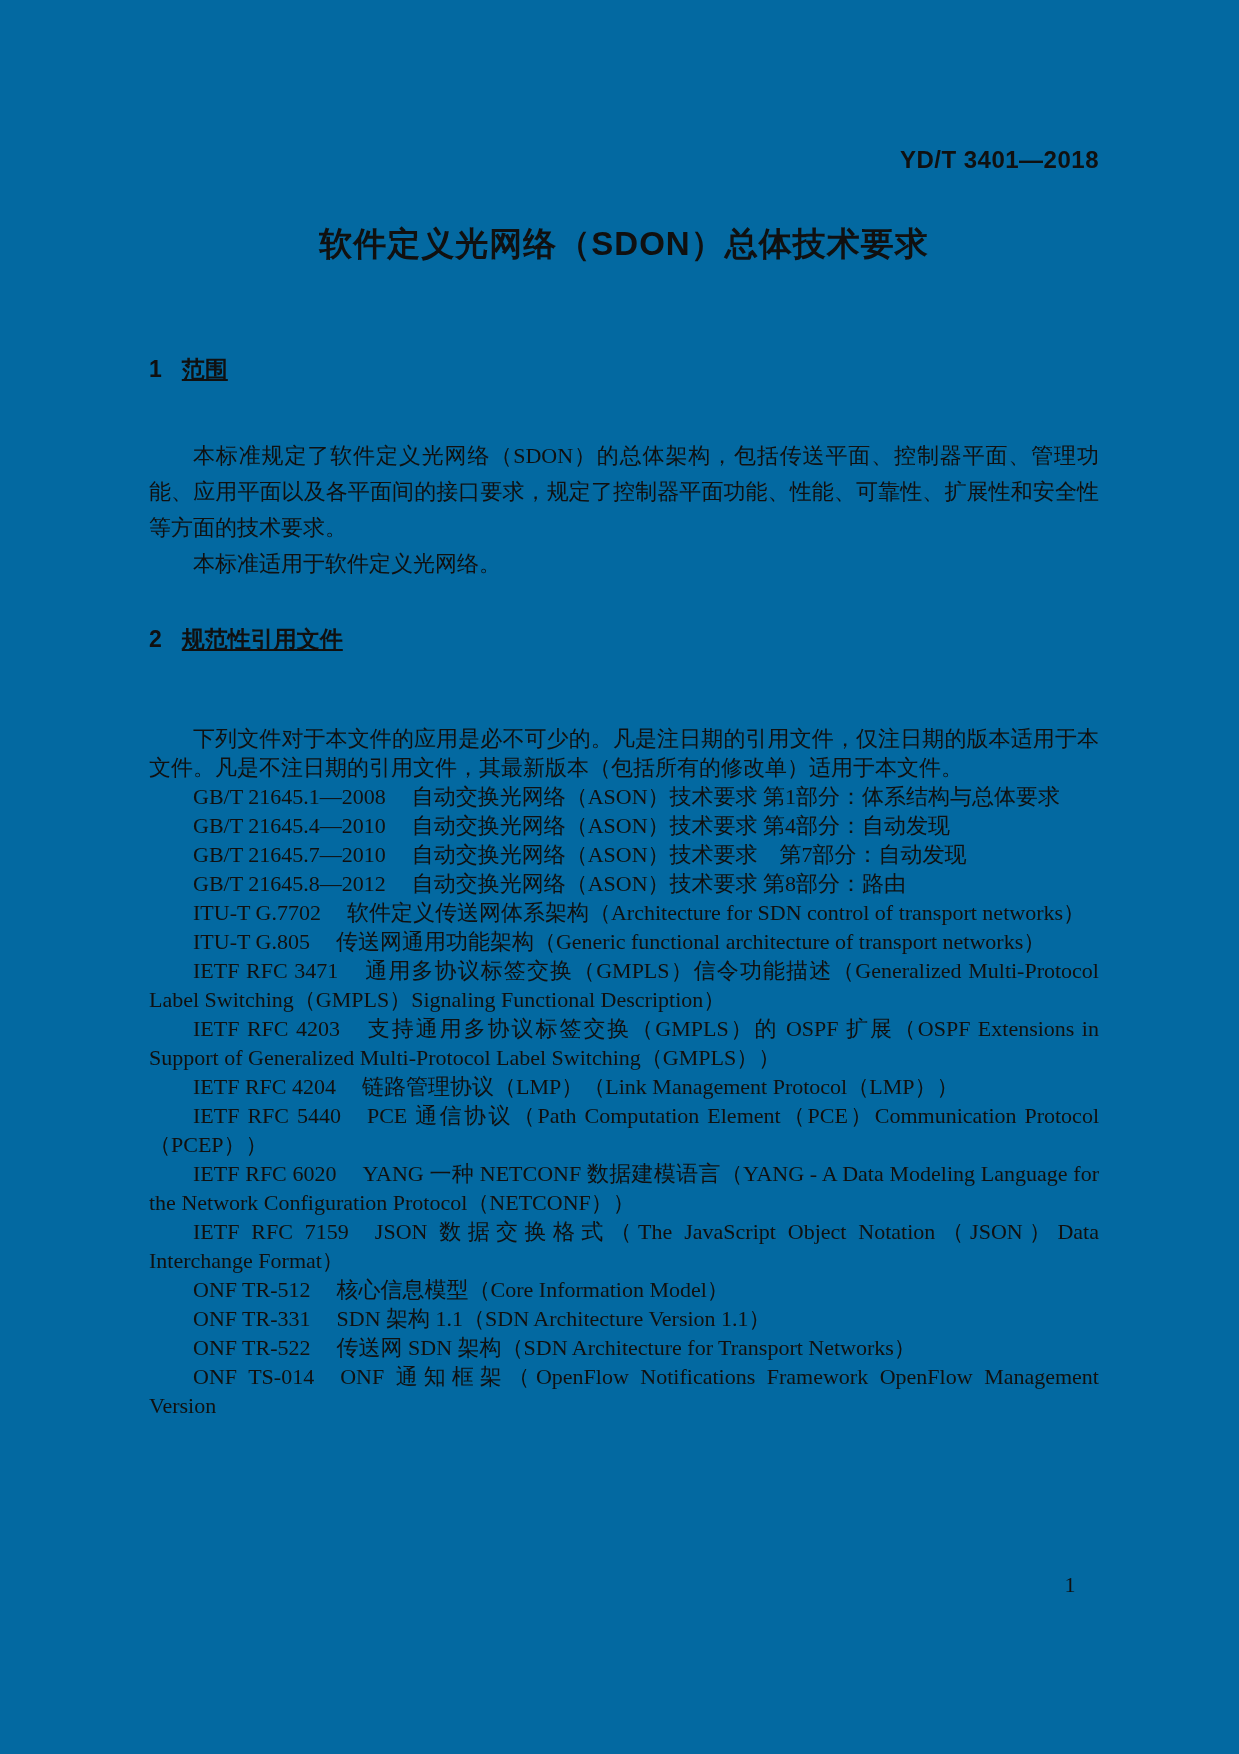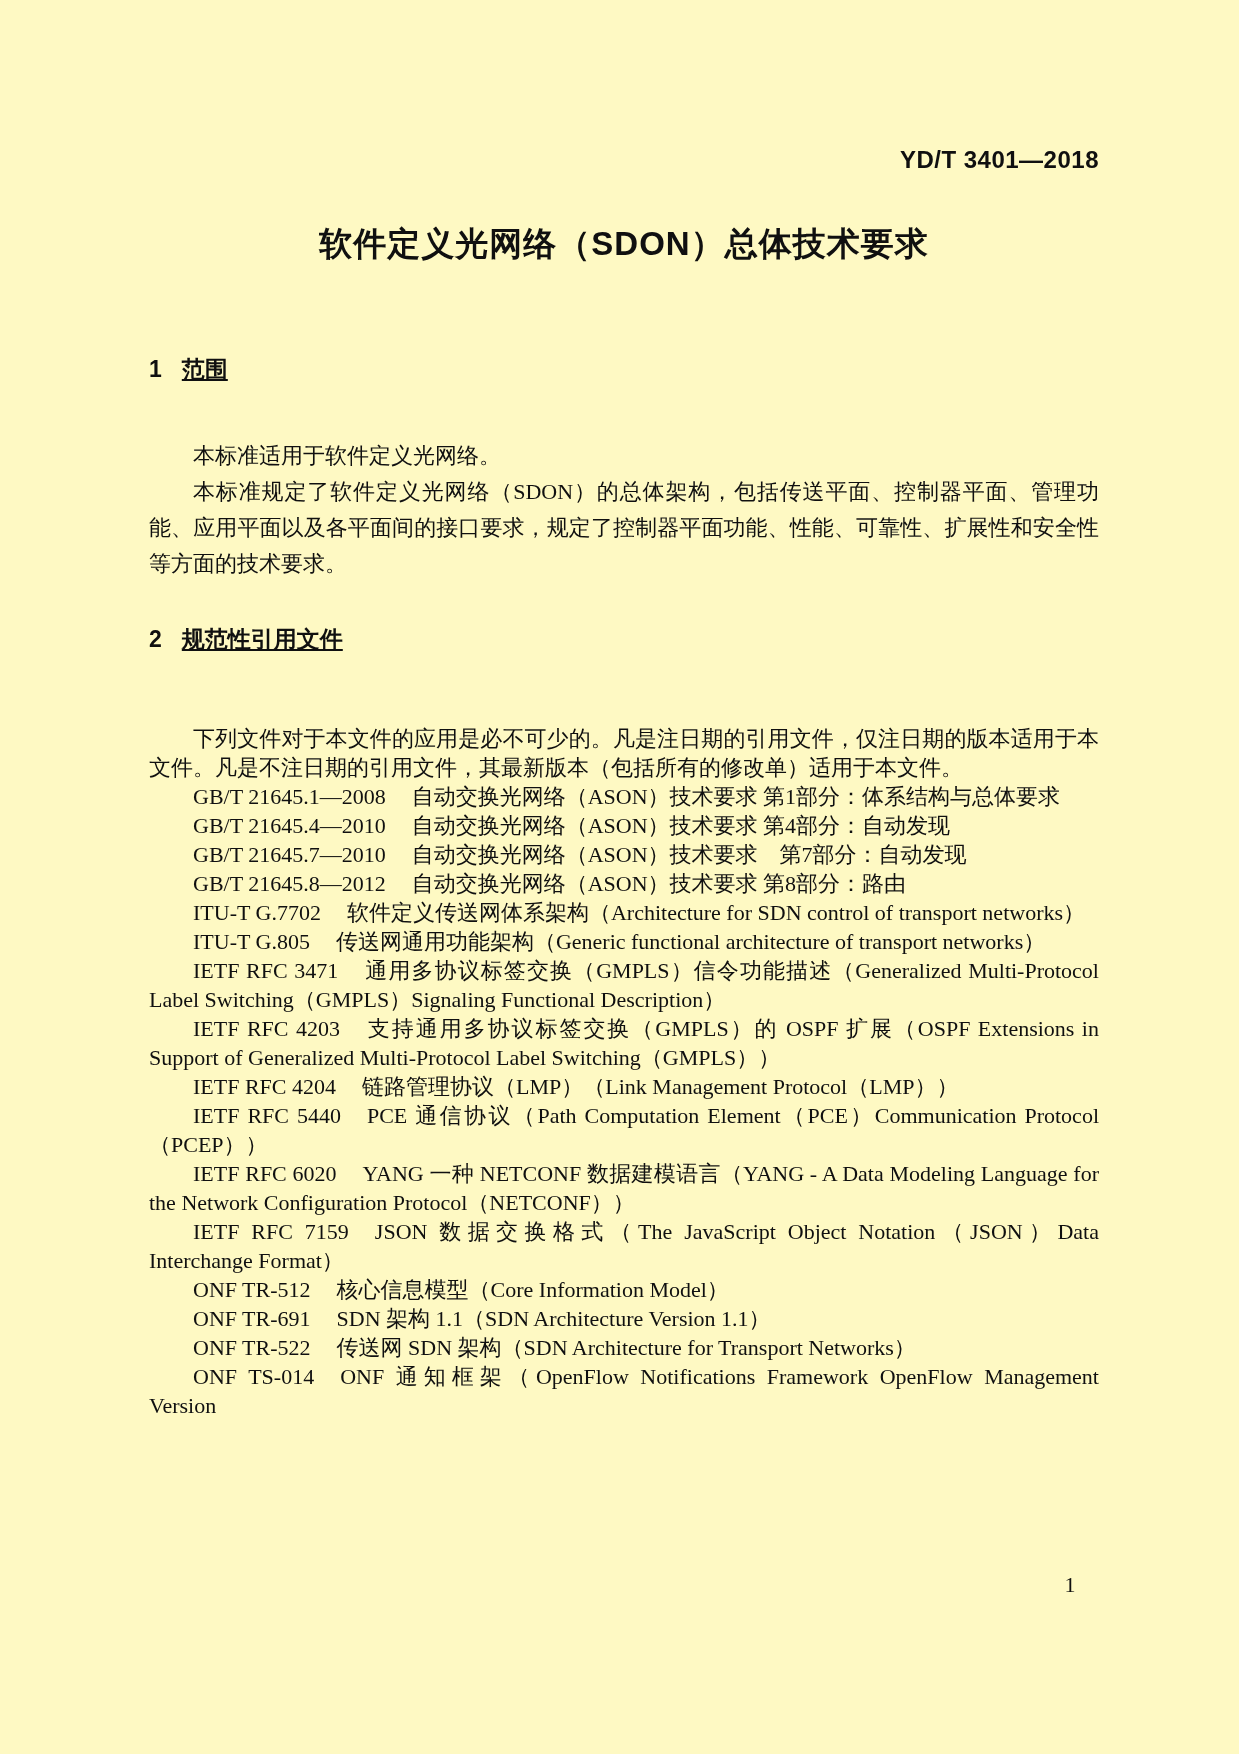--- a/index.html
+++ b/index.html
@@ -4,21 +4,21 @@
 <style>
   html, body {
     margin: 0;
     padding: 0;
     background: #ffffff;
   }
   .page {
     position: relative;
     width: 1239px;
     height: 1754px;
-    background: #fef9c3;
+    background: #0369a1;
     color: #101010;
     font-family: "Liberation Serif", serif;
     overflow: hidden;
   }
   .doc-code {
     position: absolute;
     top: 146px;
     left: 149px;
     width: 950px;
     text-align: right;
@@ -93,22 +93,22 @@
 
   <div class="doc-code">YD/T 3401—2018</div>
 
   <div class="doc-title">软件定义光网络（SDON）总体技术要求</div>
 
   <div class="sec-heading" id="scope-heading">
     <span class="sec-num">1</span><span>范围</span>
   </div>
 
   <div class="body-block" id="scope-body">
-    <p>本标准适用于软件定义光网络。</p>
-      <p>本标准规定了软件定义光网络（SDON）的总体架构，包括传送平面、控制器平面、管理功能、应用平面以及各平面间的接口要求，规定了控制器平面功能、性能、可靠性、扩展性和安全性等方面的技术要求。</p>
+    <p>本标准规定了软件定义光网络（SDON）的总体架构，包括传送平面、控制器平面、管理功能、应用平面以及各平面间的接口要求，规定了控制器平面功能、性能、可靠性、扩展性和安全性等方面的技术要求。</p>
+      <p>本标准适用于软件定义光网络。</p>
   </div>
 
   <div class="sec-heading" id="refs-heading">
     <span class="sec-num">2</span><span>规范性引用文件</span>
   </div>
 
   <div class="body-block" id="refs-body">
     <p>下列文件对于本文件的应用是必不可少的。凡是注日期的引用文件，仅注日期的版本适用于本文件。凡是不注日期的引用文件，其最新版本（包括所有的修改单）适用于本文件。</p>
     <p class="ref"><span class="ref-id">GB/T 21645.1—2008</span><span class="ref-gap"></span><span class="ref-title">自动交换光网络（ASON）技术要求 第1部分：体系结构与总体要求</span></p>
       <p class="ref"><span class="ref-id">GB/T 21645.4—2010</span><span class="ref-gap"></span><span class="ref-title">自动交换光网络（ASON）技术要求 第4部分：自动发现</span></p>
@@ -116,20 +116,20 @@
       <p class="ref"><span class="ref-id">GB/T 21645.8—2012</span><span class="ref-gap"></span><span class="ref-title">自动交换光网络（ASON）技术要求 第8部分：路由</span></p>
       <p class="ref"><span class="ref-id">ITU-T G.7702</span><span class="ref-gap"></span><span class="ref-title">软件定义传送网体系架构（Architecture for SDN control of transport networks）</span></p>
       <p class="ref"><span class="ref-id">ITU-T G.805</span><span class="ref-gap"></span><span class="ref-title">传送网通用功能架构（Generic functional architecture of transport networks）</span></p>
       <p class="ref"><span class="ref-id">IETF RFC 3471</span><span class="ref-gap"></span><span class="ref-title">通用多协议标签交换（GMPLS）信令功能描述（Generalized Multi-Protocol Label Switching（GMPLS）Signaling Functional Description）</span></p>
       <p class="ref"><span class="ref-id">IETF RFC 4203</span><span class="ref-gap"></span><span class="ref-title">支持通用多协议标签交换（GMPLS）的 OSPF 扩展（OSPF Extensions in Support of Generalized Multi-Protocol Label Switching（GMPLS））</span></p>
       <p class="ref"><span class="ref-id">IETF RFC 4204</span><span class="ref-gap"></span><span class="ref-title">链路管理协议（LMP）（Link Management Protocol（LMP））</span></p>
       <p class="ref"><span class="ref-id">IETF RFC 5440</span><span class="ref-gap"></span><span class="ref-title">PCE 通信协议（Path Computation Element（PCE）Communication Protocol（PCEP））</span></p>
       <p class="ref"><span class="ref-id">IETF RFC 6020</span><span class="ref-gap"></span><span class="ref-title">YANG 一种 NETCONF 数据建模语言（YANG - A Data Modeling Language for the Network Configuration Protocol（NETCONF））</span></p>
       <p class="ref"><span class="ref-id">IETF RFC 7159</span><span class="ref-gap"></span><span class="ref-title">JSON 数据交换格式（The JavaScript Object Notation（JSON）Data Interchange Format）</span></p>
       <p class="ref"><span class="ref-id">ONF TR-512</span><span class="ref-gap"></span><span class="ref-title">核心信息模型（Core Information Model）</span></p>
-      <p class="ref"><span class="ref-id">ONF TR-691</span><span class="ref-gap"></span><span class="ref-title">SDN 架构 1.1（SDN Architecture Version 1.1）</span></p>
+      <p class="ref"><span class="ref-id">ONF TR-331</span><span class="ref-gap"></span><span class="ref-title">SDN 架构 1.1（SDN Architecture Version 1.1）</span></p>
       <p class="ref"><span class="ref-id">ONF TR-522</span><span class="ref-gap"></span><span class="ref-title">传送网 SDN 架构（SDN Architecture for Transport Networks）</span></p>
       <p class="ref"><span class="ref-id">ONF TS-014</span><span class="ref-gap"></span><span class="ref-title">ONF 通知框架（OpenFlow Notifications Framework OpenFlow Management Version</span></p>
   </div>
 
   <div class="page-num">1</div>
 
 </div>
 
 </body></html>

